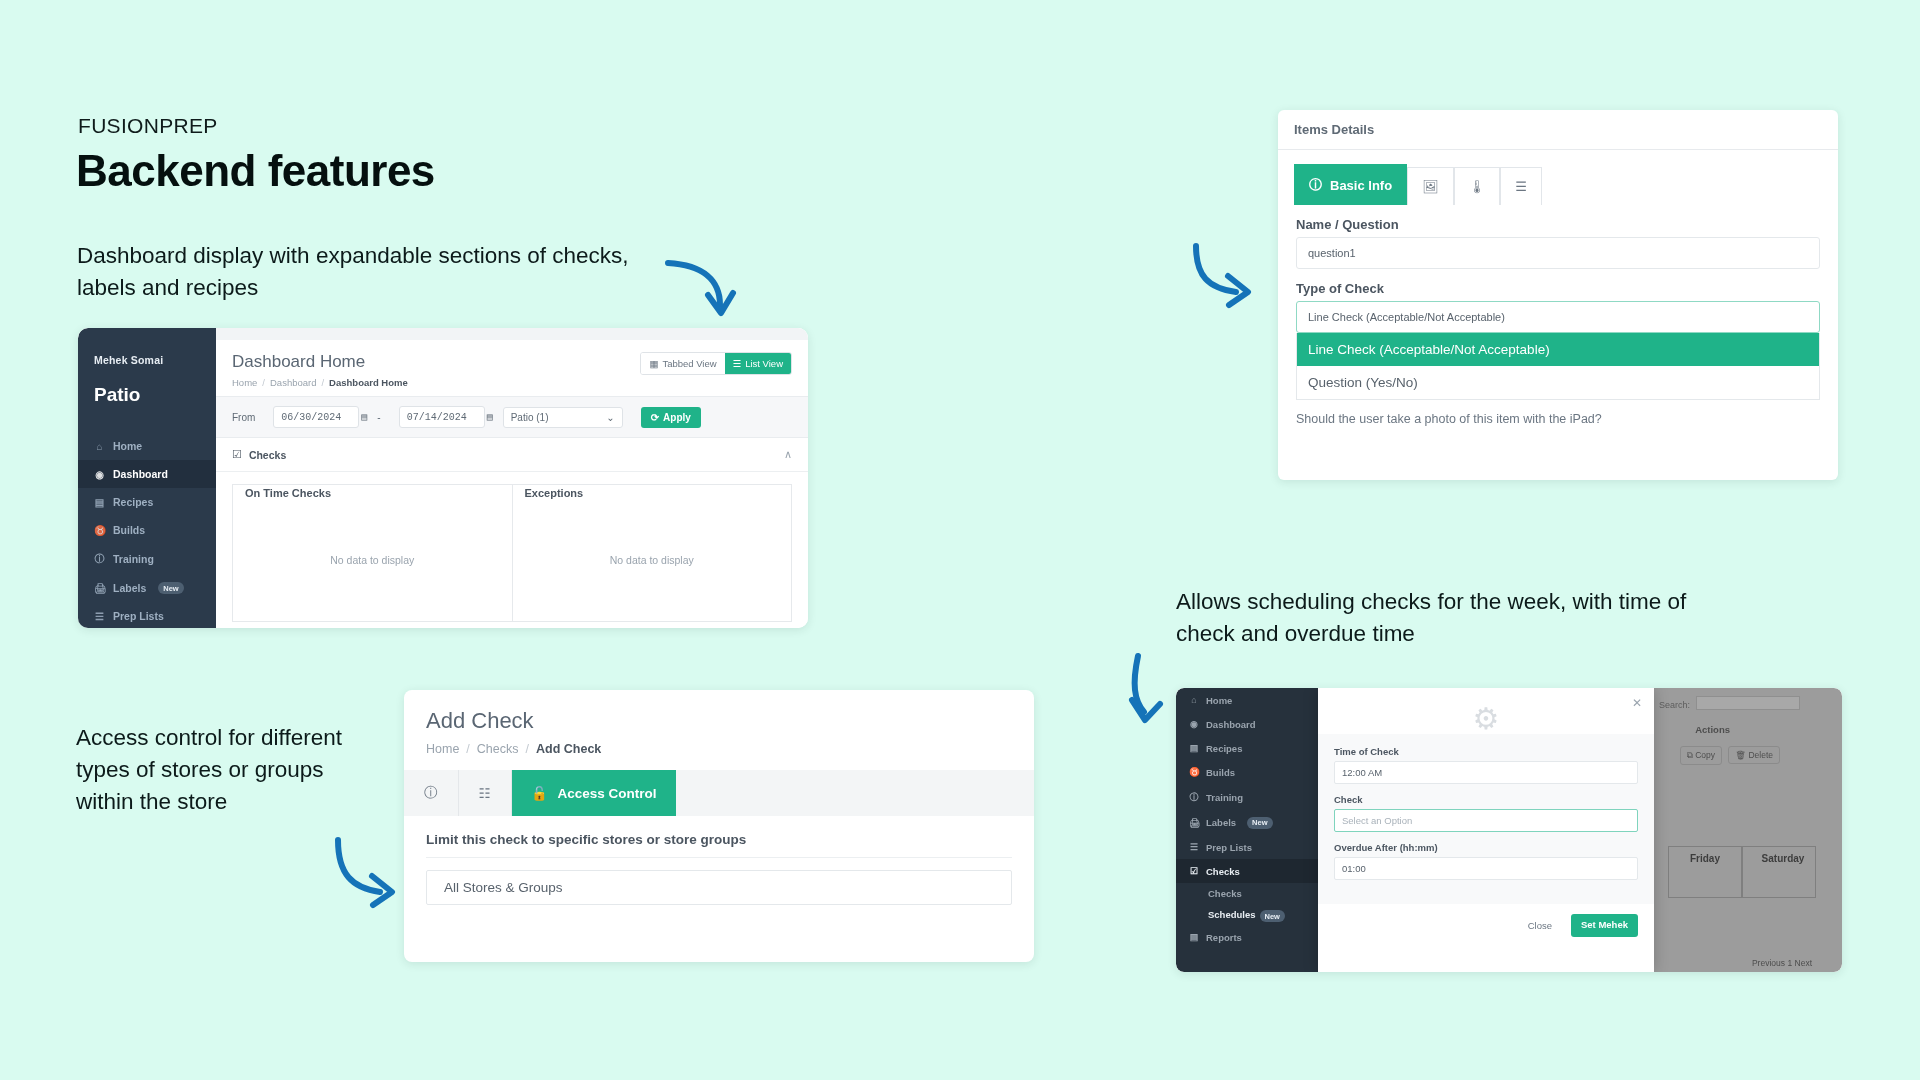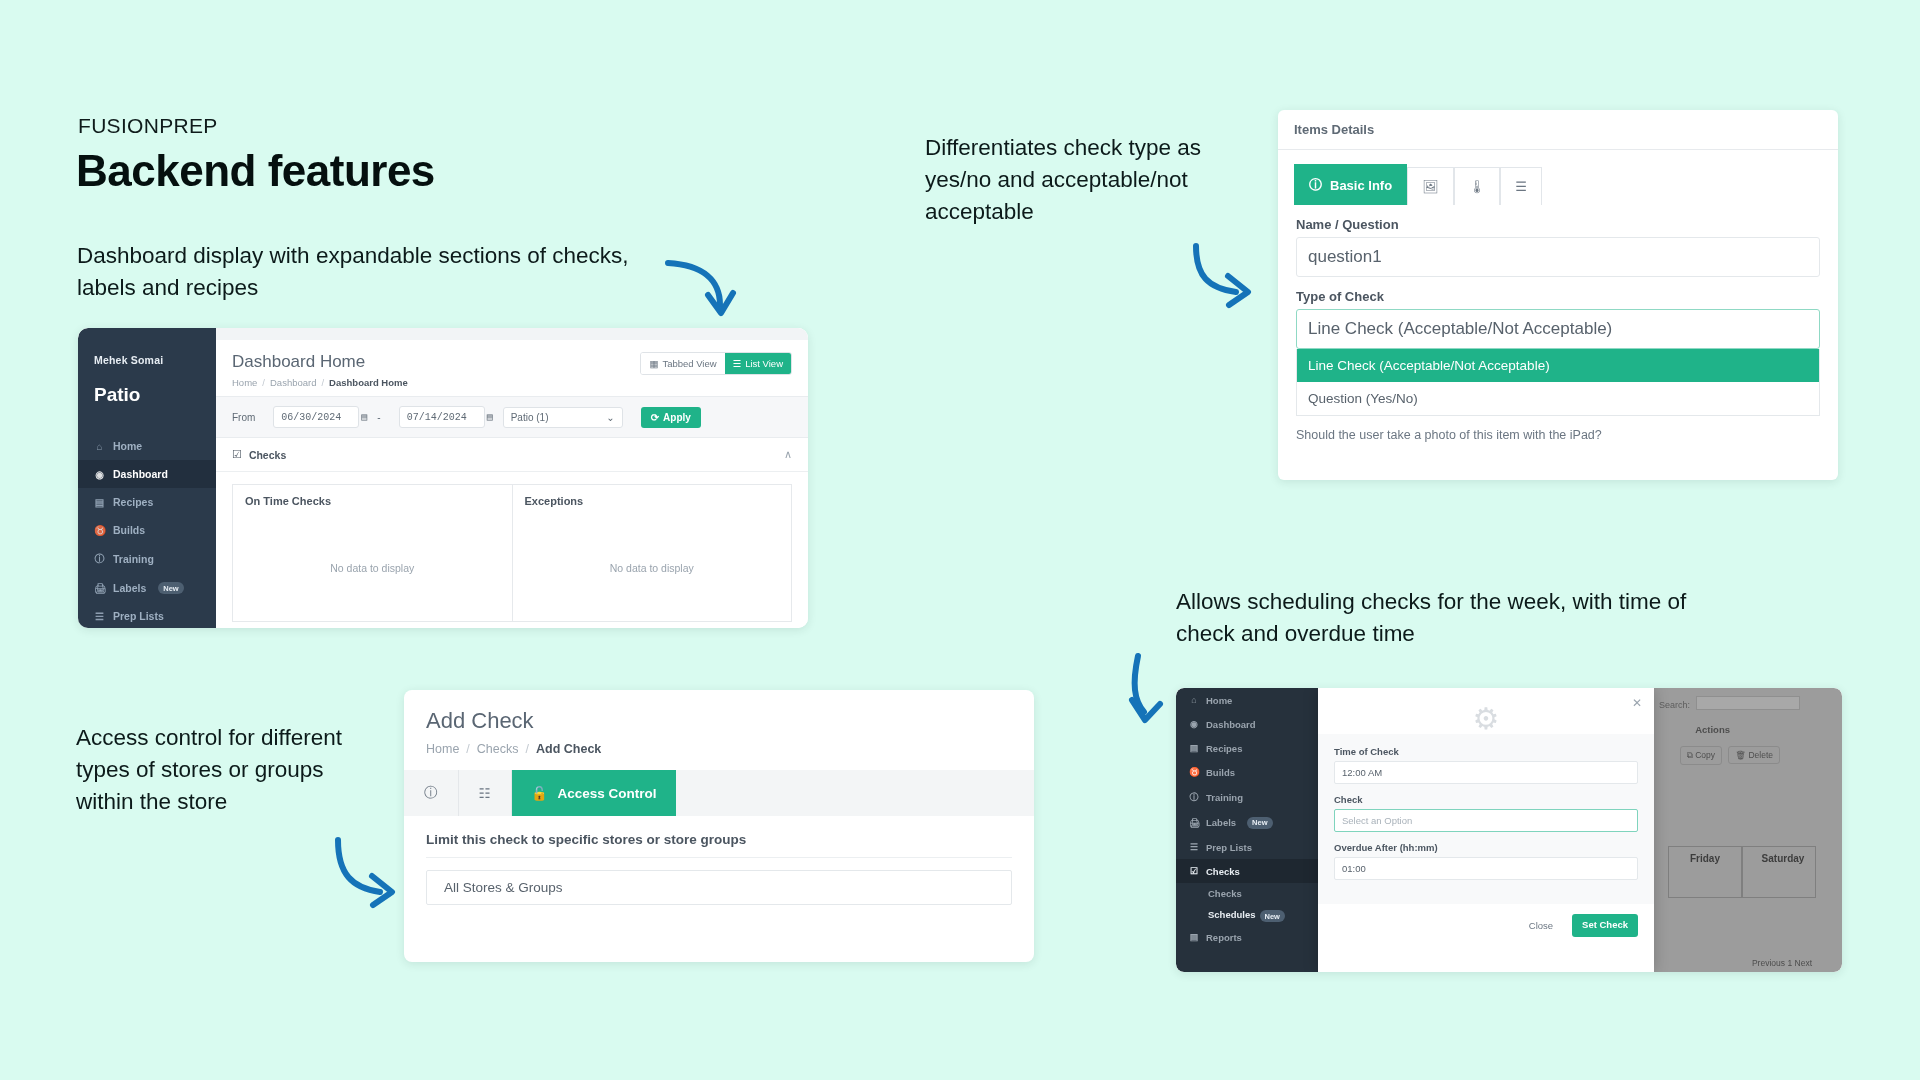--- a/index.html
+++ b/index.html
@@ -84,39 +84,39 @@
     background:#1fb389; color:#fff; font-size:10px; font-weight:600;
     padding:5px 10px; border-radius:3px; display:flex; gap:4px; align-items:center;
   }
   .section-row {
     padding: 10px 16px; display:flex; align-items:center; gap:7px;
     border-bottom:1px solid #eceff1;
   }
   .section-row .lbl { font-size:10.5px; font-weight:700; color:#4b5560; }
   .section-row .caret { margin-left:auto; color:#9aa4ae; font-size:11px;}
   .cards { display:flex; padding:12px 16px 0 16px; gap:0; }
-  .card { flex:1; border:1px solid #e6e9ec; height:138px; padding:10px 12px; }
+  .card { flex:1; border:1px solid #e6e9ec; height:138px; padding:2px 12px; }
   .card + .card { border-left:none; }
   .card-title { font-size:11px; font-weight:700; color:#4b5560; }
   .card-empty { text-align:center; color:#9aa4ae; font-size:10.5px; margin-top:55px; }
 
   
   #shot-items { left: 1278px; top: 110px; width: 560px; height: 370px; border-radius: 6px; }
   .items-head { padding: 12px 16px; font-size: 13px; font-weight: 700; color: #5f6a75; }
   .items-div { border-top:1px solid #e7eaed; }
   .tabbar { display:flex; padding: 14px 16px 0 16px; align-items:flex-end; gap:0; }
   .tab {
     border:1px solid #e2e6ea; border-bottom:none; padding:11px 14px;
     display:flex; gap:8px; align-items:center; font-size:13px; color:#6b7682; background:#fff;
   }
   .tab.on { background:#1fb389; color:#fff; border-color:#1fb389; font-weight:700; }
   .field-label { padding: 12px 18px 5px 18px; font-size:13px; font-weight:700; color:#4b5560; }
   .field-input {
     margin: 0 18px; border:1px solid #e4e8eb; border-radius:3px;
-    padding:9px 11px; font-size:17px; color:#58626c; background:#fff;
+    padding:9px 11px; font-size:11px; color:#58626c; background:#fff;
   }
   .field-input.focused { border-color:#8fd9c4; }
   .dd-list { margin: 0 18px; border:1px solid #e4e8eb; border-top:none; background:#fff; }
   .dd-opt { padding: 9px 11px; font-size:13.5px; color:#58626c; }
   .dd-opt.sel { background:#1fb389; color:#fff; }
   .helper { padding: 12px 18px; font-size:12.5px; color:#6b7682; }
 
   
   #shot-addcheck { left: 404px; top: 690px; width: 630px; height: 272px; border-radius: 8px; }
   .ac-head { padding: 18px 22px 14px 22px; }
@@ -182,21 +182,20 @@
 </style>
 </head>
 <body>
 
 <div class="stage">
 
   <div class="eyebrow">FUSIONPREP</div>
   <div class="slide-title">Backend features</div>
 
   <div class="note note-dashboard">Dashboard display with expandable sections of checks, labels and recipes</div>
-  <div class="note note-checktype">Differentiates check type as yes/no and acceptable/not acceptable</div>
   <div class="note note-access">Access control for different types of stores or groups within the store</div>
   <div class="note note-schedule">Allows scheduling checks for the week, with time of check and overdue time</div>
 
   <svg class="arrow" style="left:660px;top:255px;" width="90" height="70" viewBox="0 0 90 70">
     <path d="M8 8 C 44 10, 60 26, 60 50" stroke="#1573b8" stroke-width="6" fill="none" stroke-linecap="round"></path>
     <path d="M48 40 L61 58 L73 38" stroke="#1573b8" stroke-width="6" fill="none" stroke-linecap="round" stroke-linejoin="round"></path>
   </svg>
   <svg class="arrow" style="left:1188px;top:240px;" width="80" height="72" viewBox="0 0 80 72">
     <path d="M8 6 C 8 36, 20 48, 48 52" stroke="#1573b8" stroke-width="6" fill="none" stroke-linecap="round"></path>
     <path d="M40 36 L60 52 L41 65" stroke="#1573b8" stroke-width="6" fill="none" stroke-linecap="round" stroke-linejoin="round"></path>
@@ -442,18 +441,18 @@
       <div class="modal-body">
         <div class="m-label">Time of Check</div>
         <div class="m-input">12:00 AM</div>
         <div class="m-label">Check</div>
         <div class="m-input focused ph">Select an Option</div>
         <div class="m-label">Overdue After (hh:mm)</div>
         <div class="m-input">01:00</div>
       </div>
       <div class="modal-foot">
         <div class="m-btn ghost">Close</div>
-        <div class="m-btn primary">Set Check</div>
+        <div class="m-btn primary">Set Mehek</div>
       </div>
     </div>
   </div>
 
 </div>
 
 </body></html>

